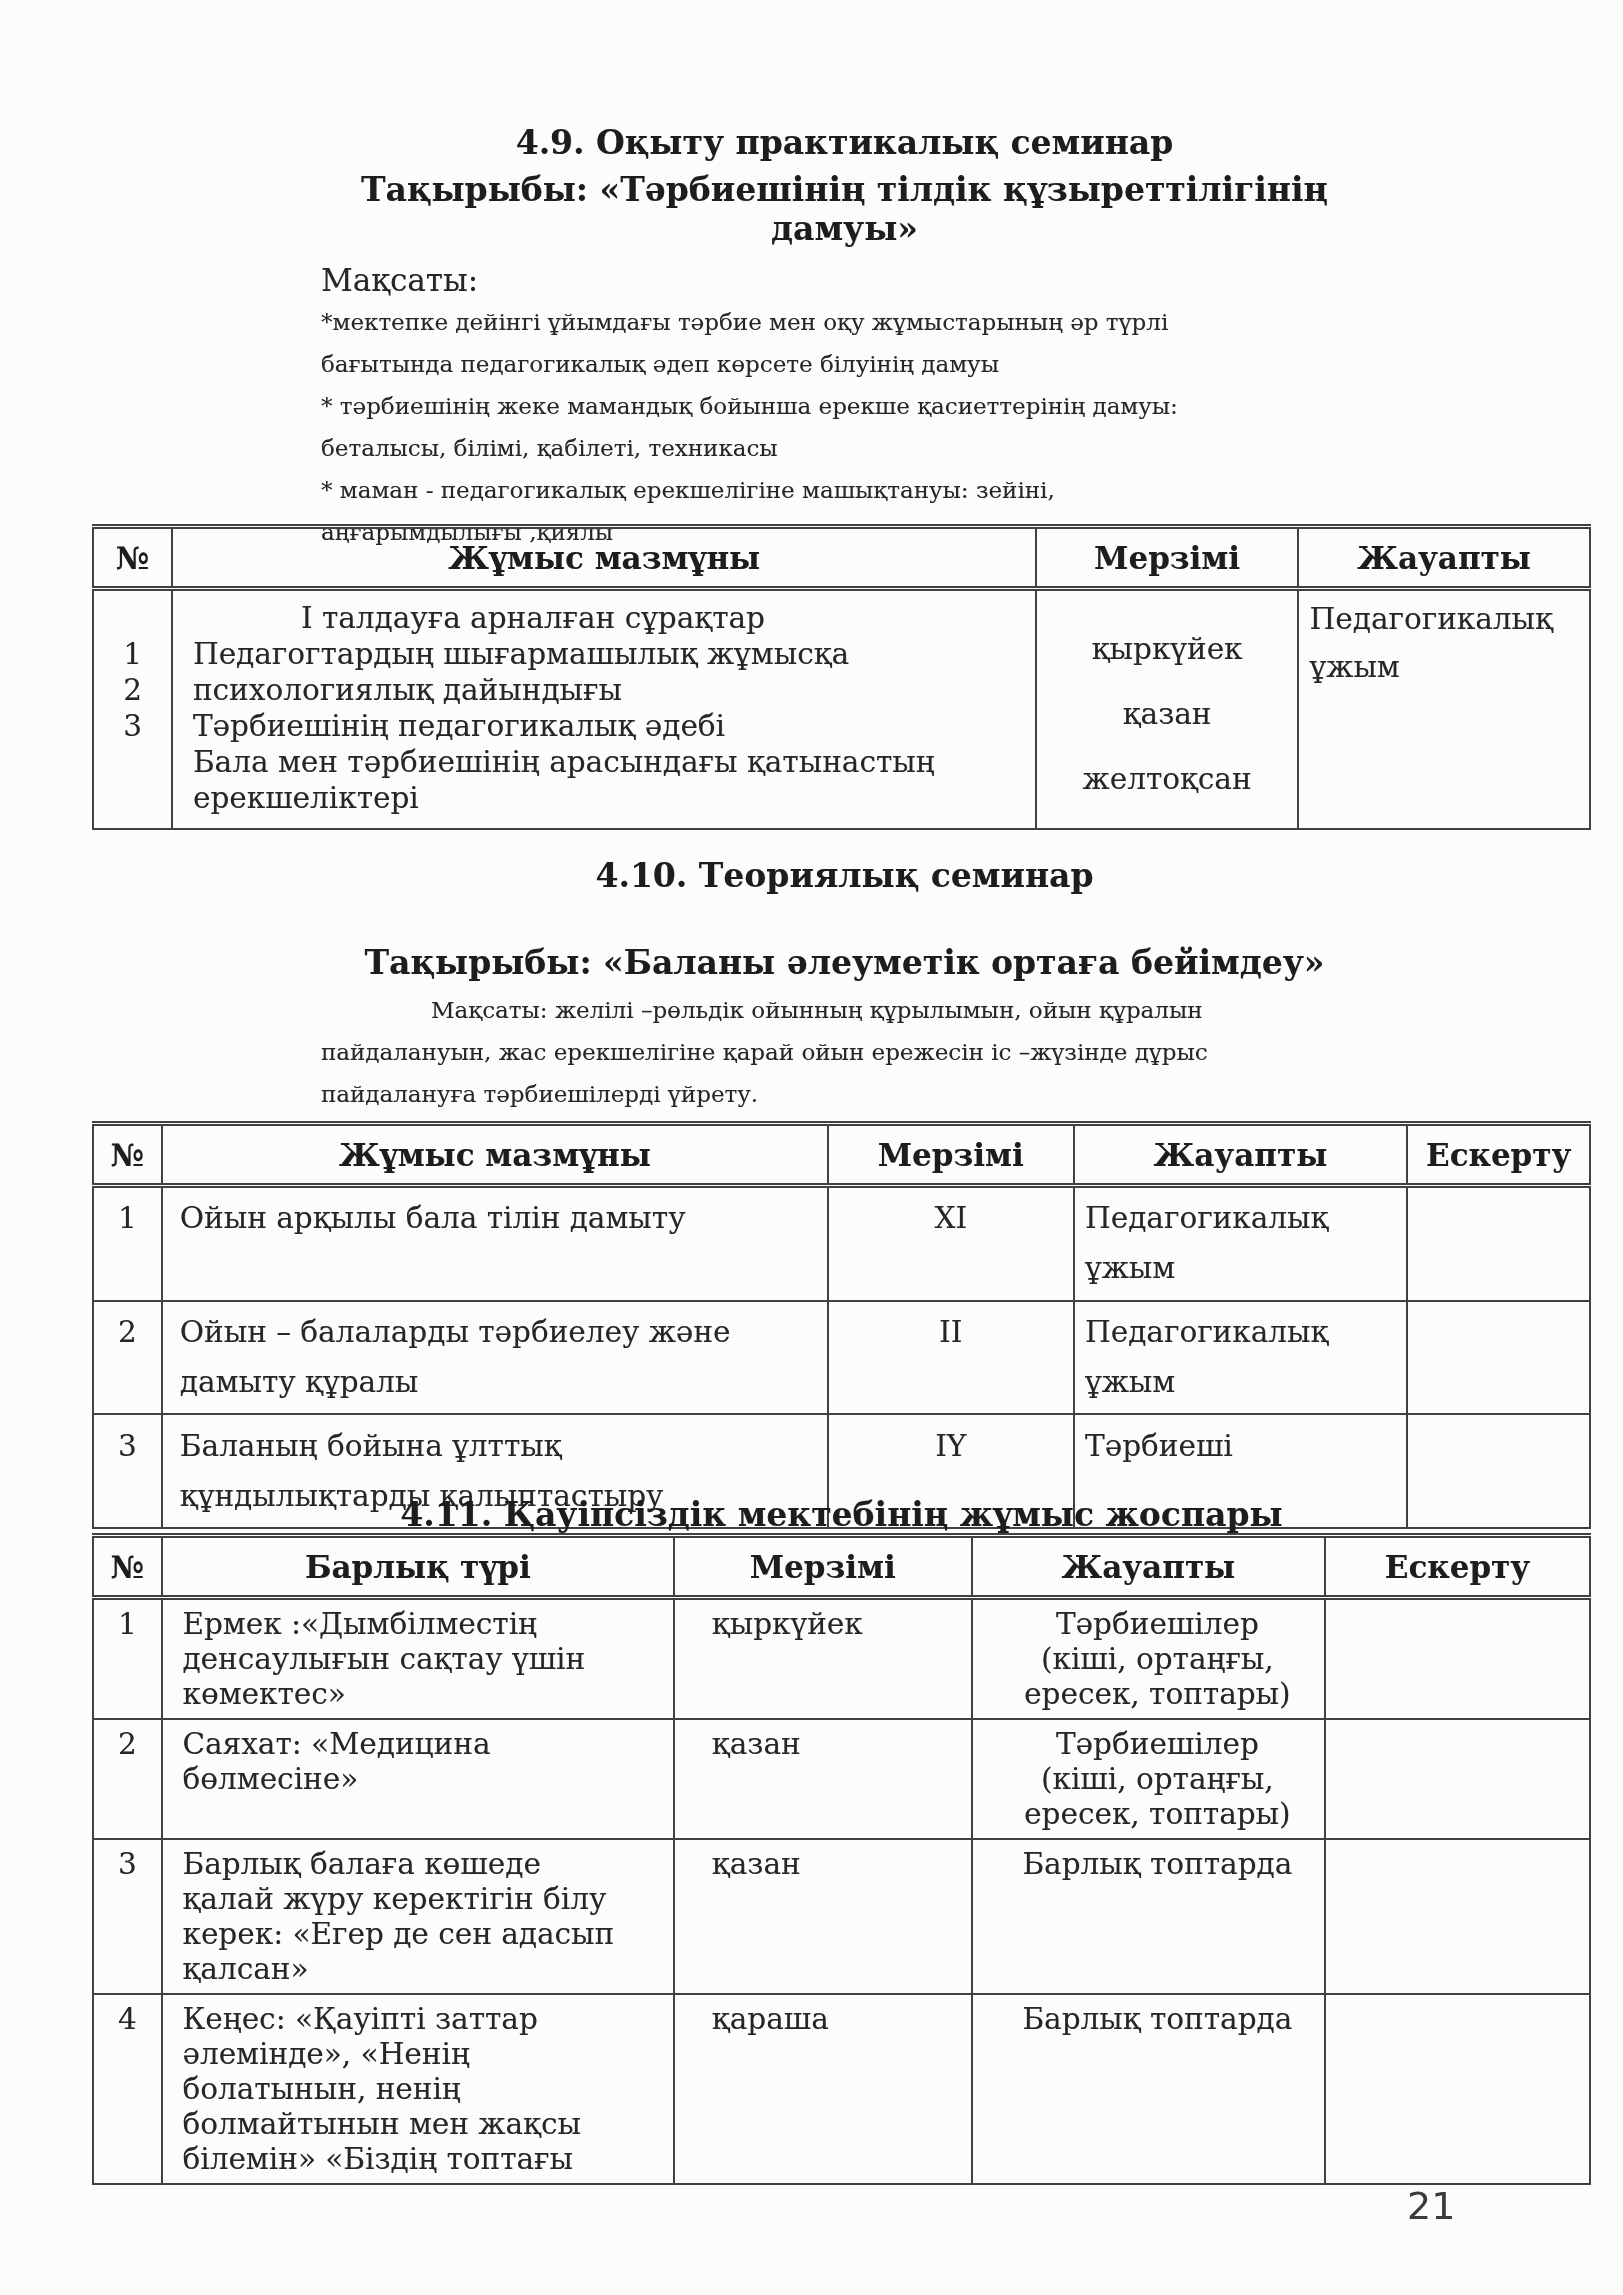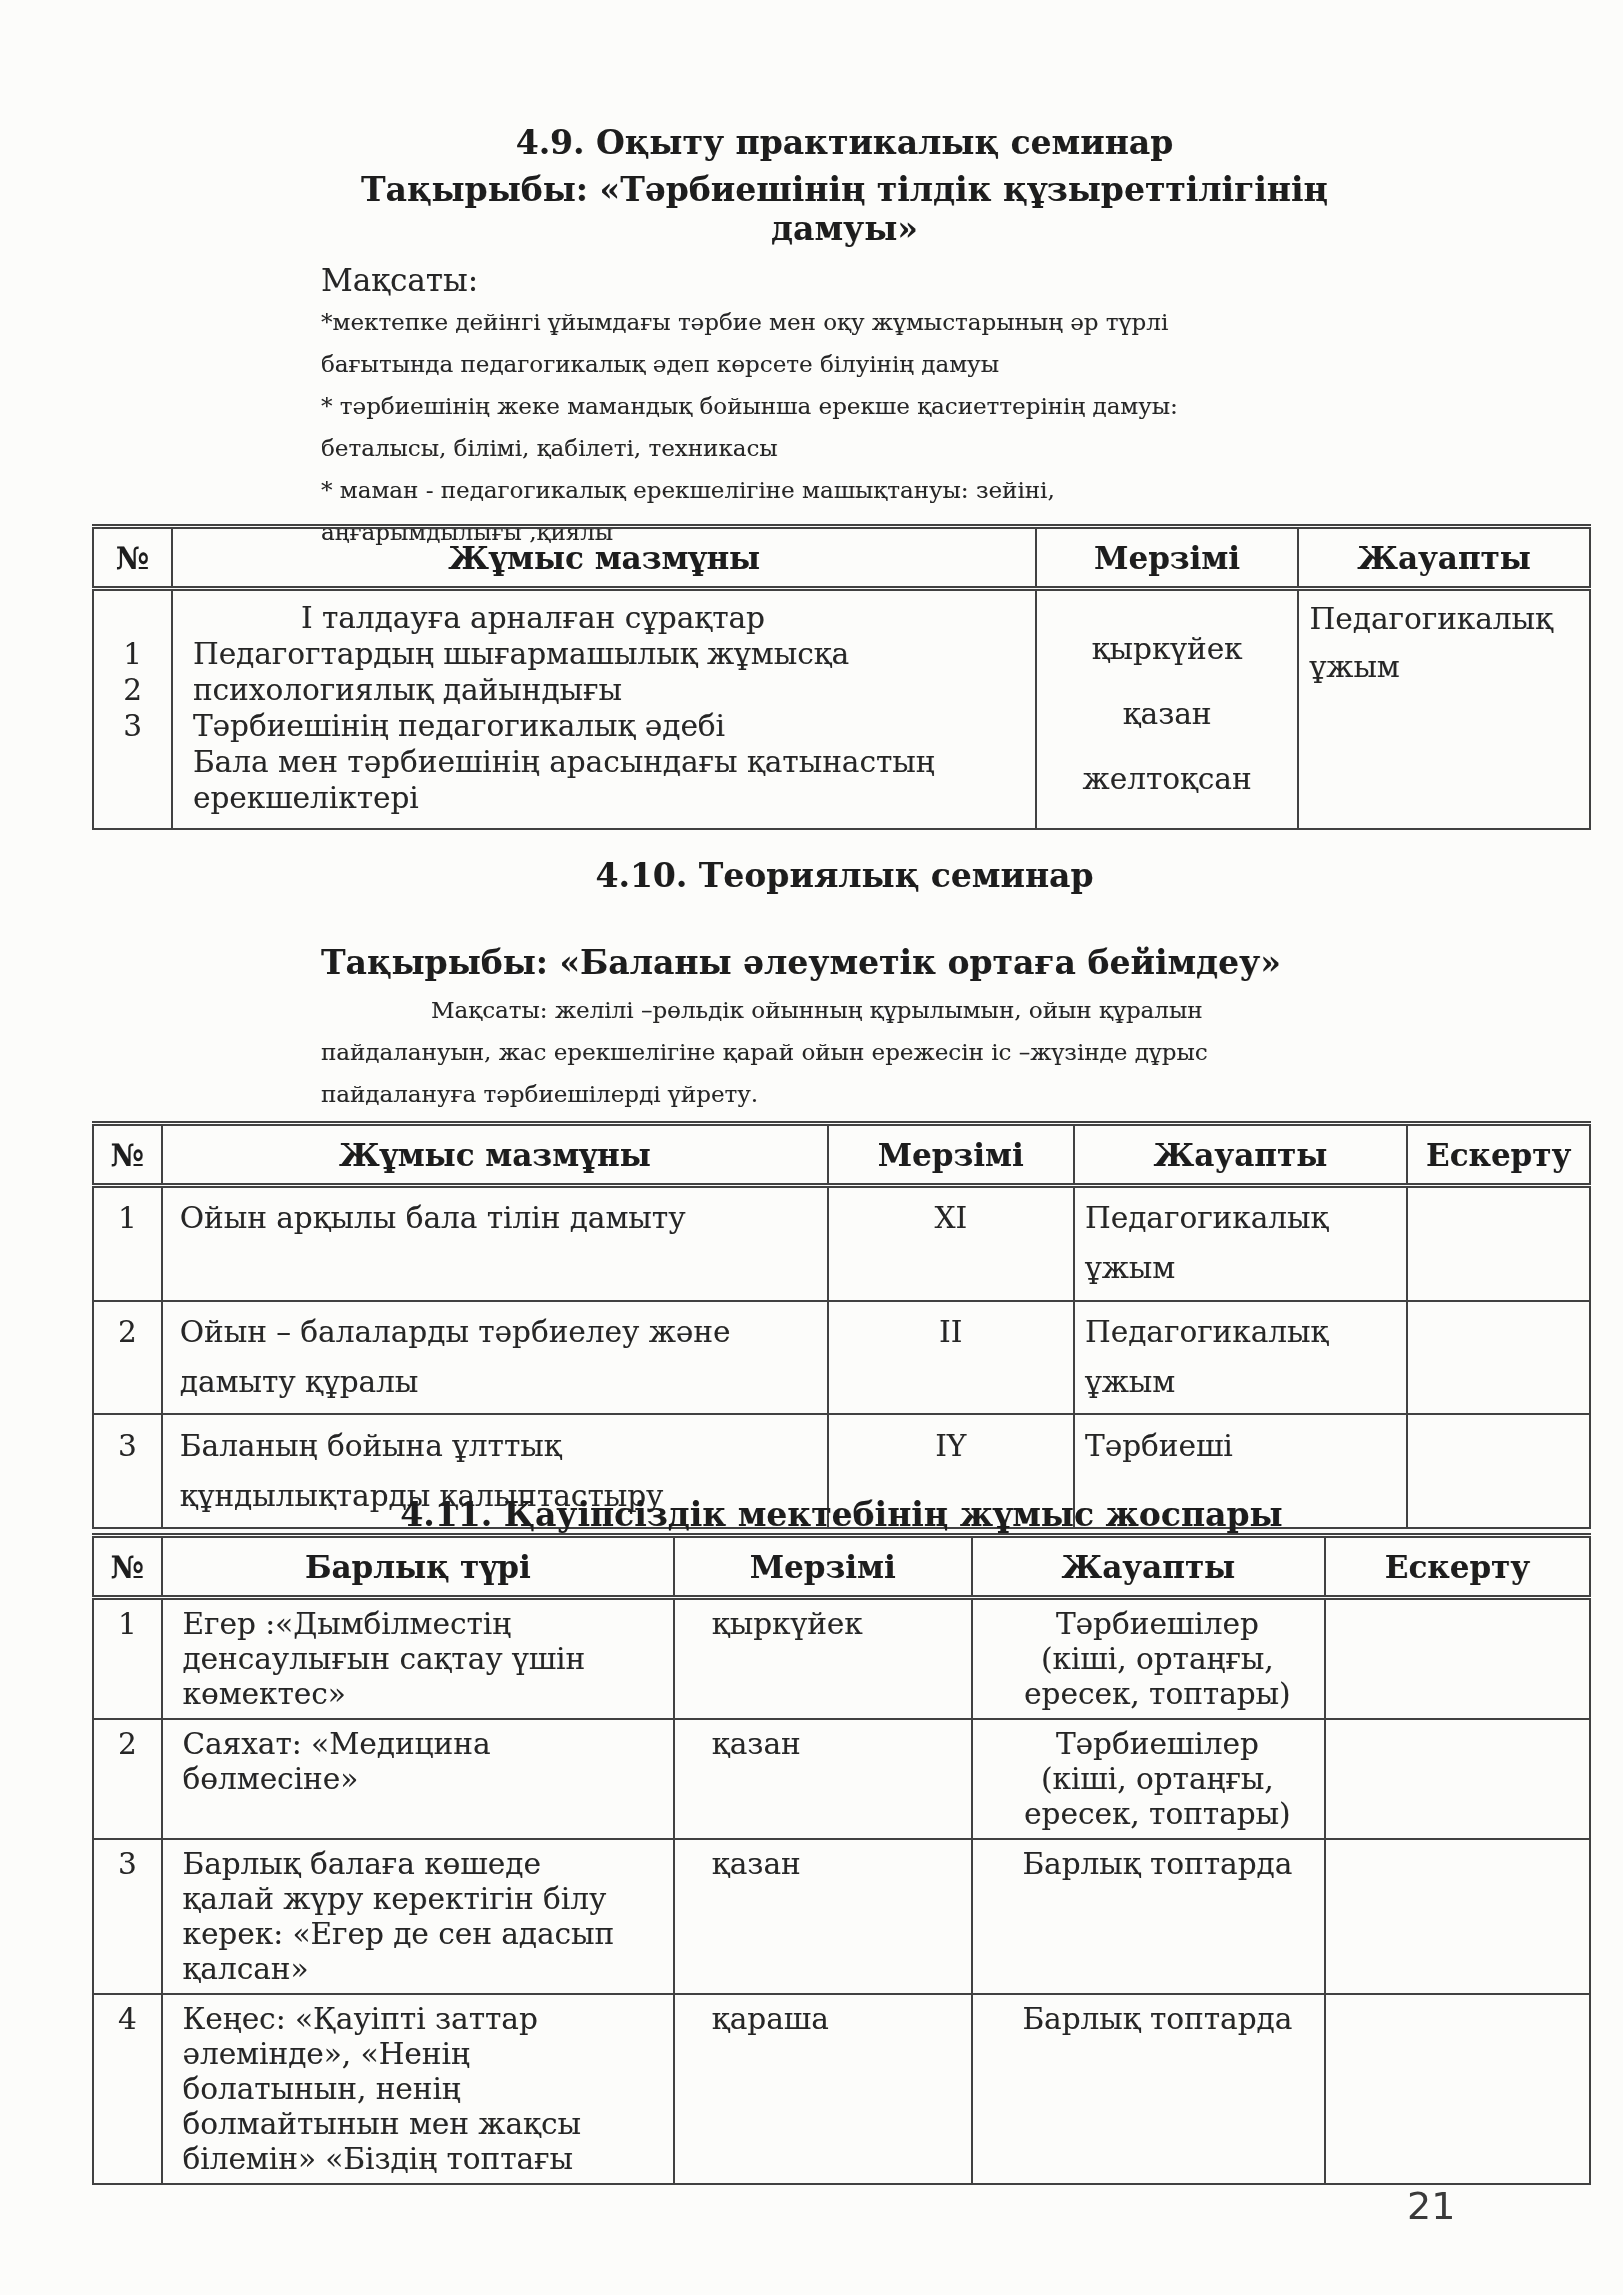--- a/index.html
+++ b/index.html
@@ -6,21 +6,21 @@
   .page{
     position:relative;
     width:1624px;height:2295px;
     background:#fcfcfa;
     font-family:"DejaVu Serif","Liberation Serif",serif;
     color:#262626;
     overflow:hidden;
     text-shadow:0.3px 0.3px 0.5px rgba(70,70,70,0.35);
   }
   .sec-title{font-weight:bold;font-size:33px;text-align:center;color:#1d1d1d;}
-  .topic{font-weight:bold;font-size:33px;color:#1d1d1d;}
+  .topic{font-weight:bold;font-size:33px;color:#1d1d1d;text-align:center;}
   .topic.center{text-align:center;}
   .bodytext{font-size:23px;line-height:42px;white-space:pre-line;}
 
   .intro{position:absolute;top:123px;left:321px;width:1047px;}
   .intro .topic{margin-top:8px;}
   .goal-label{font-size:31px;line-height:42px;margin-top:10.5px;}
 
   .sec410{position:absolute;top:856px;left:321px;width:1047px;}
   .sec410 .topic{margin-top:48px;}
   .sec410 .bodytext{margin-top:6.5px;text-indent:110px;}
@@ -186,21 +186,21 @@
         <th>№</th>
         <th>Барлық түрі</th>
         <th>Мерзімі</th>
         <th>Жауапты</th>
         <th>Ескерту</th>
       </tr>
     </thead>
     <tbody>
       <tr>
         <td class="t3-num">1</td>
-        <td class="t3-content">Егер :«Дымбілместің
+        <td class="t3-content">Ермек :«Дымбілместің
 денсаулығын сақтау үшін
 көмектес»</td>
         <td class="t3-term">қыркүйек</td>
         <td class="t3-resp">Тәрбиешілер
 (кіші, ортаңғы,
 ересек, топтары)</td>
         <td class="t3-note"></td>
       </tr>
       <tr>
         <td class="t3-num">2</td>

